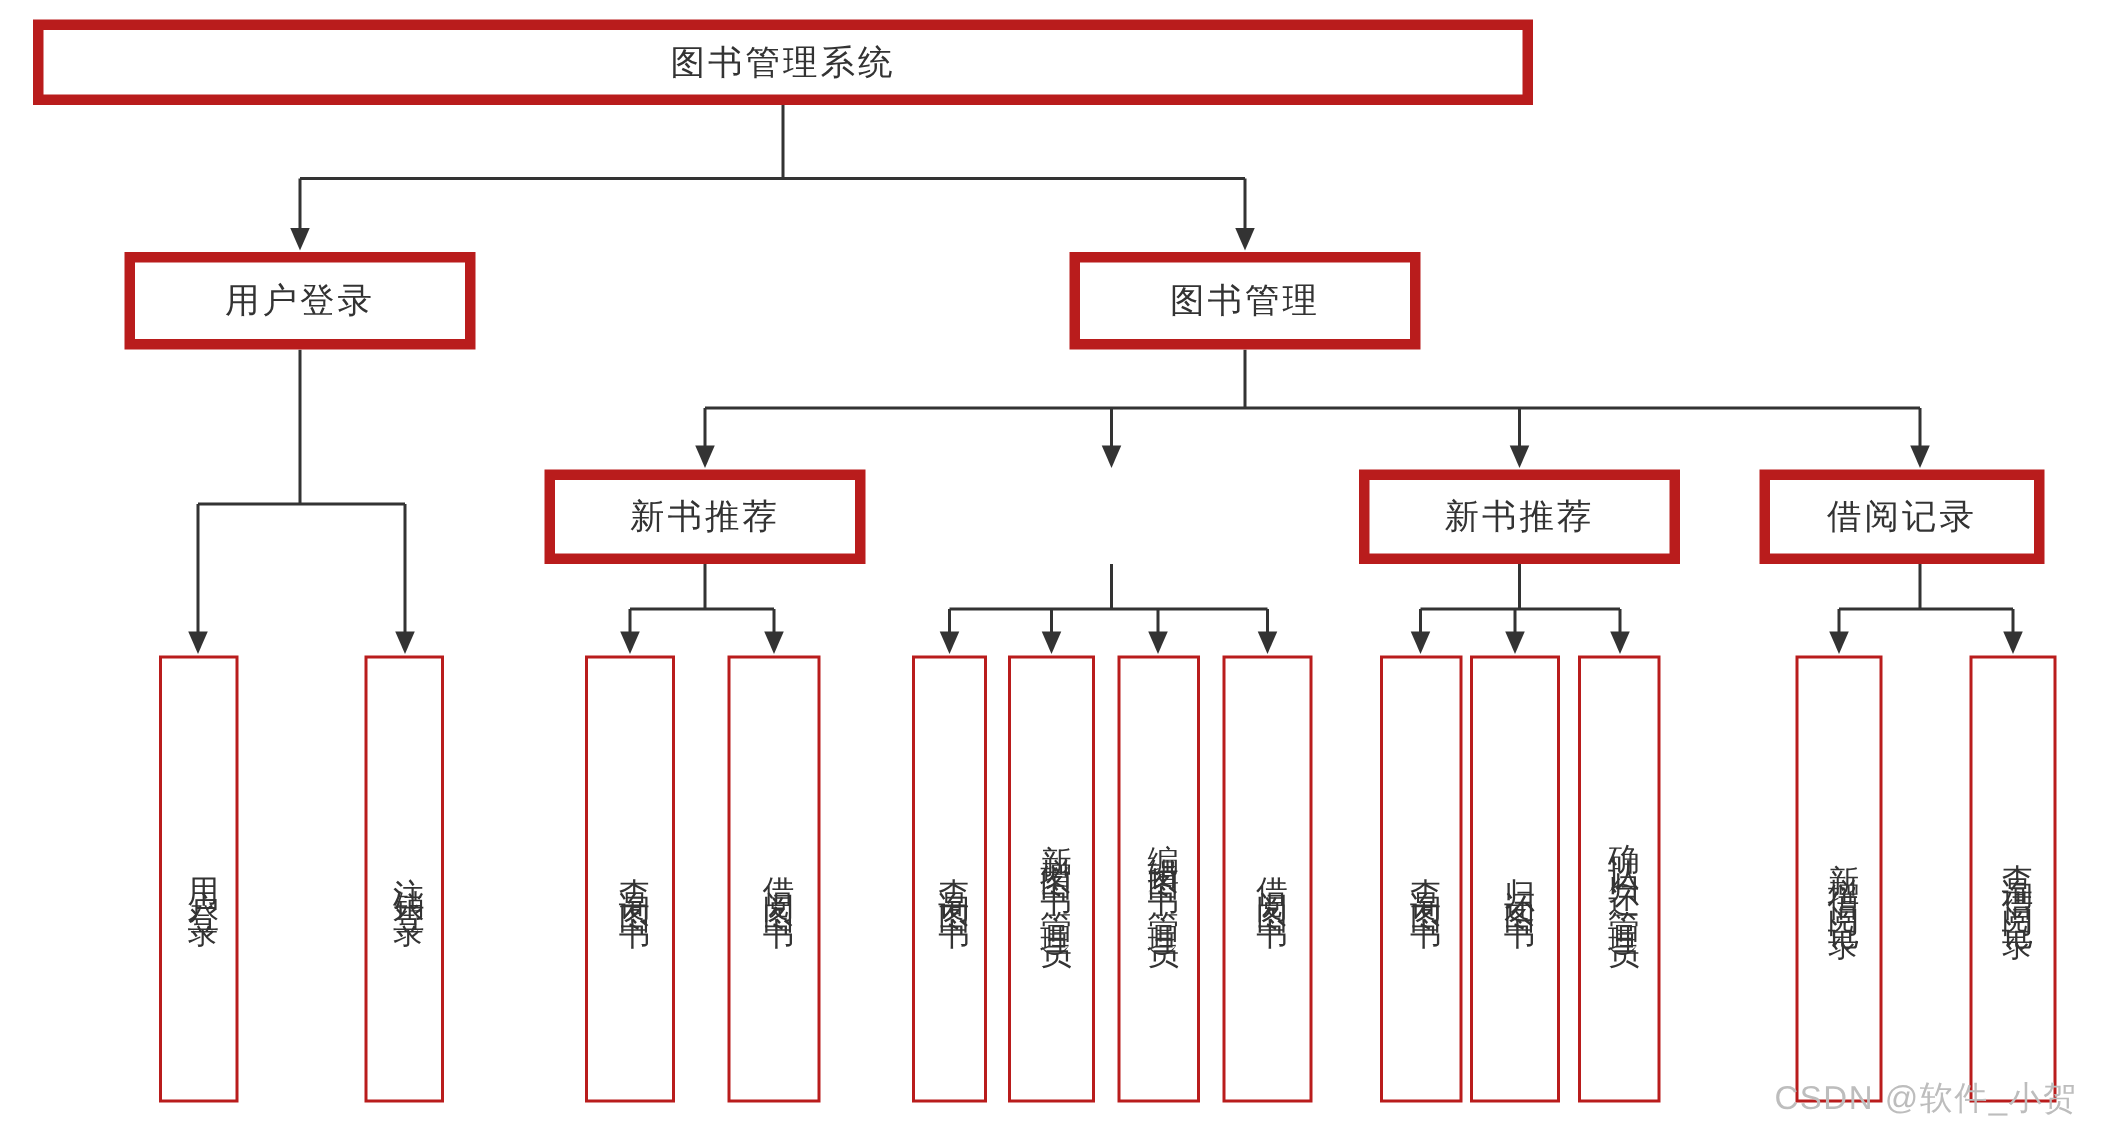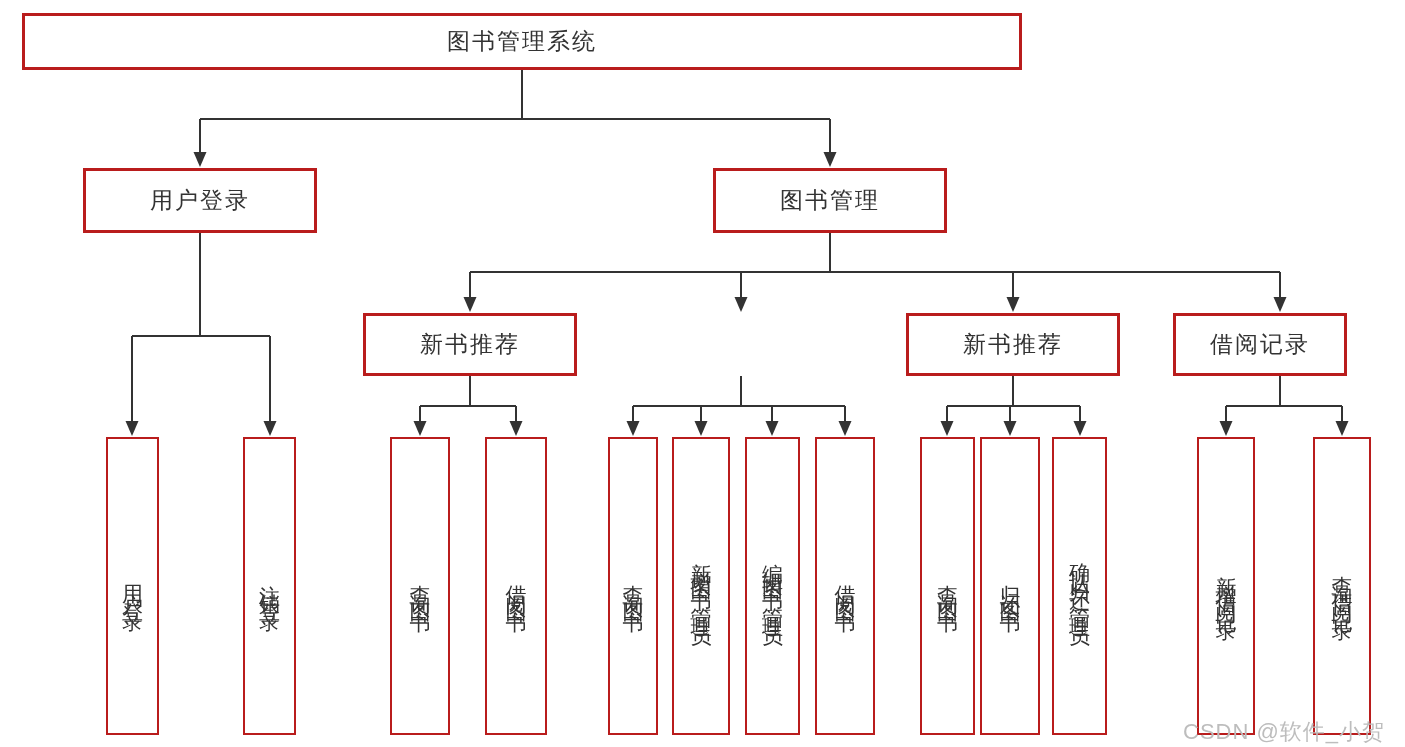--- a/index.html
+++ b/index.html
@@ -9,25 +9,26 @@
     background:#ffffff;
     font-family:"Liberation Sans", sans-serif;
     color:#333333;
     overflow:hidden;
   }
   .wires { position:absolute; left:0; top:0; }
   .box {
     position:absolute;
     box-sizing:border-box;
     background:#ffffff;
-    border:3px solid #b91c1c;
+    border:7px solid #b91c1c;
     display:flex;
     align-items:center;
     justify-content:center;
     white-space:nowrap;
+    font-family:Liberation Mono, monospace;
   }
   .h { font-size:23px; letter-spacing:2px; }
   .leaf {
     top:437px; height:298px;
     border-width:2px;
     writing-mode:vertical-rl;
     text-orientation:mixed;
     font-size:21px;
     letter-spacing:9px;
   }
@@ -78,21 +79,21 @@
     </g>
   </svg>
 
   <div class="box h" style="left:22px;top:13px;width:1000px;height:57px">图书管理系统</div>
 
   <div class="box h" style="left:83px;top:168px;width:234px;height:65px">用户登录</div>
   <div class="box h" style="left:363px;top:313px;width:214px;height:63px">新书推荐</div>
 
   <div class="box h" style="left:713px;top:168px;width:234px;height:65px">图书管理</div>
   <div class="box h" style="left:906px;top:313px;width:214px;height:63px">新书推荐</div>
-  <div class="box h" style="left:1173px;top:313px;width:174px;height:63px">借阅记录</div>
+  <div class="box h" style="left:1173px;top:313px;width:190px;height:63px">借阅记录</div>
 
   <div class="box leaf" style="left:106px;width:53px">用户登录</div>
   <div class="box leaf" style="left:243px;width:53px">注销登录</div>
 
   <div class="box leaf" style="left:390px;width:60px">查询图书</div>
   <div class="box leaf" style="left:485px;width:62px">借阅图书</div>
 
   <div class="box leaf" style="left:608px;width:50px">查询图书</div>
   <div class="box leaf" style="left:672px;width:58px">新增图书（管理员）</div>
   <div class="box leaf" style="left:745px;width:55px">编辑图书（管理员）</div>

